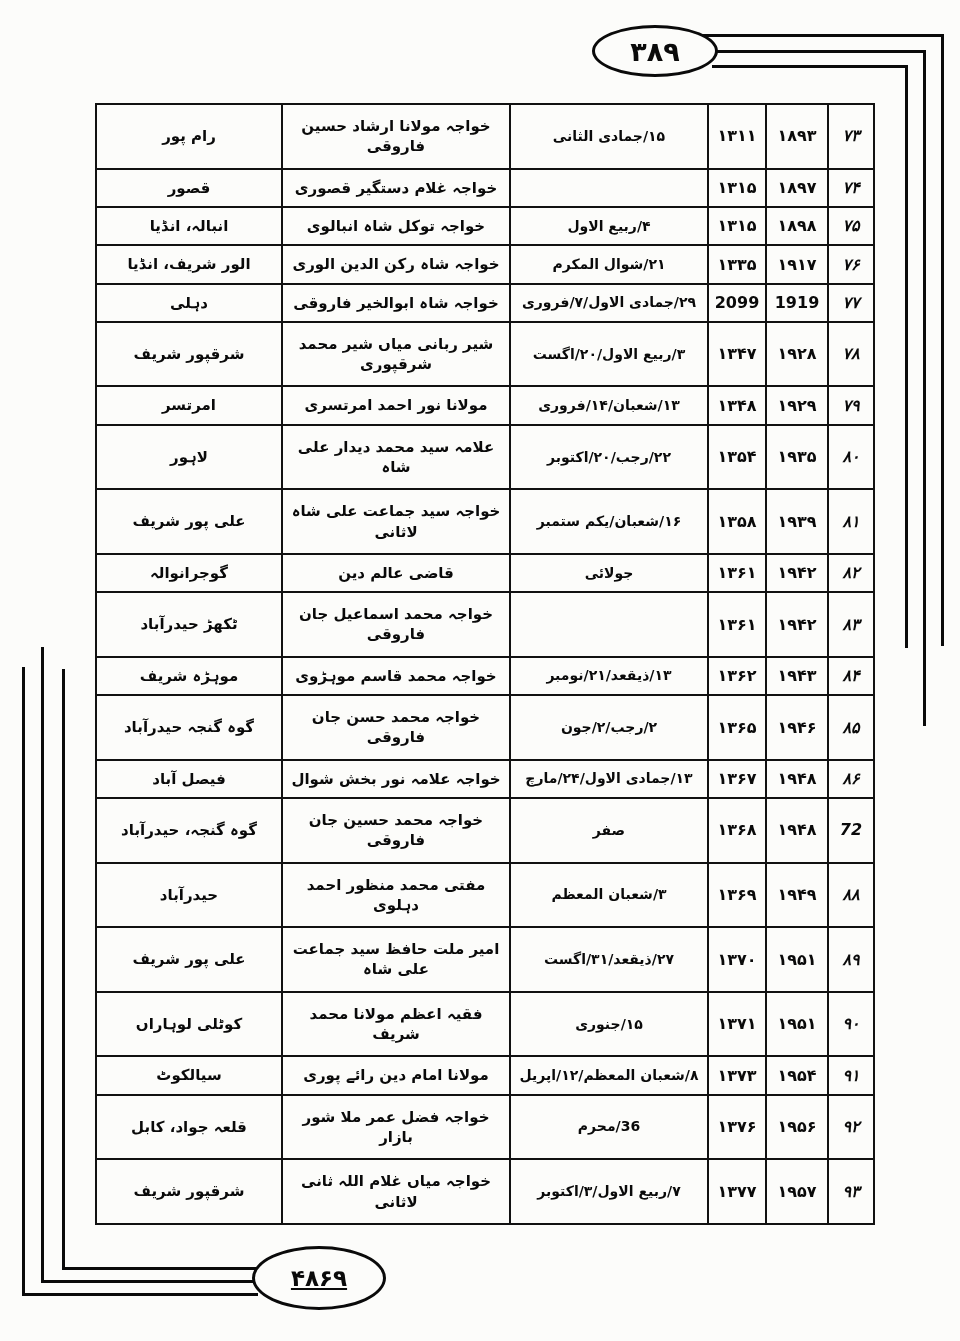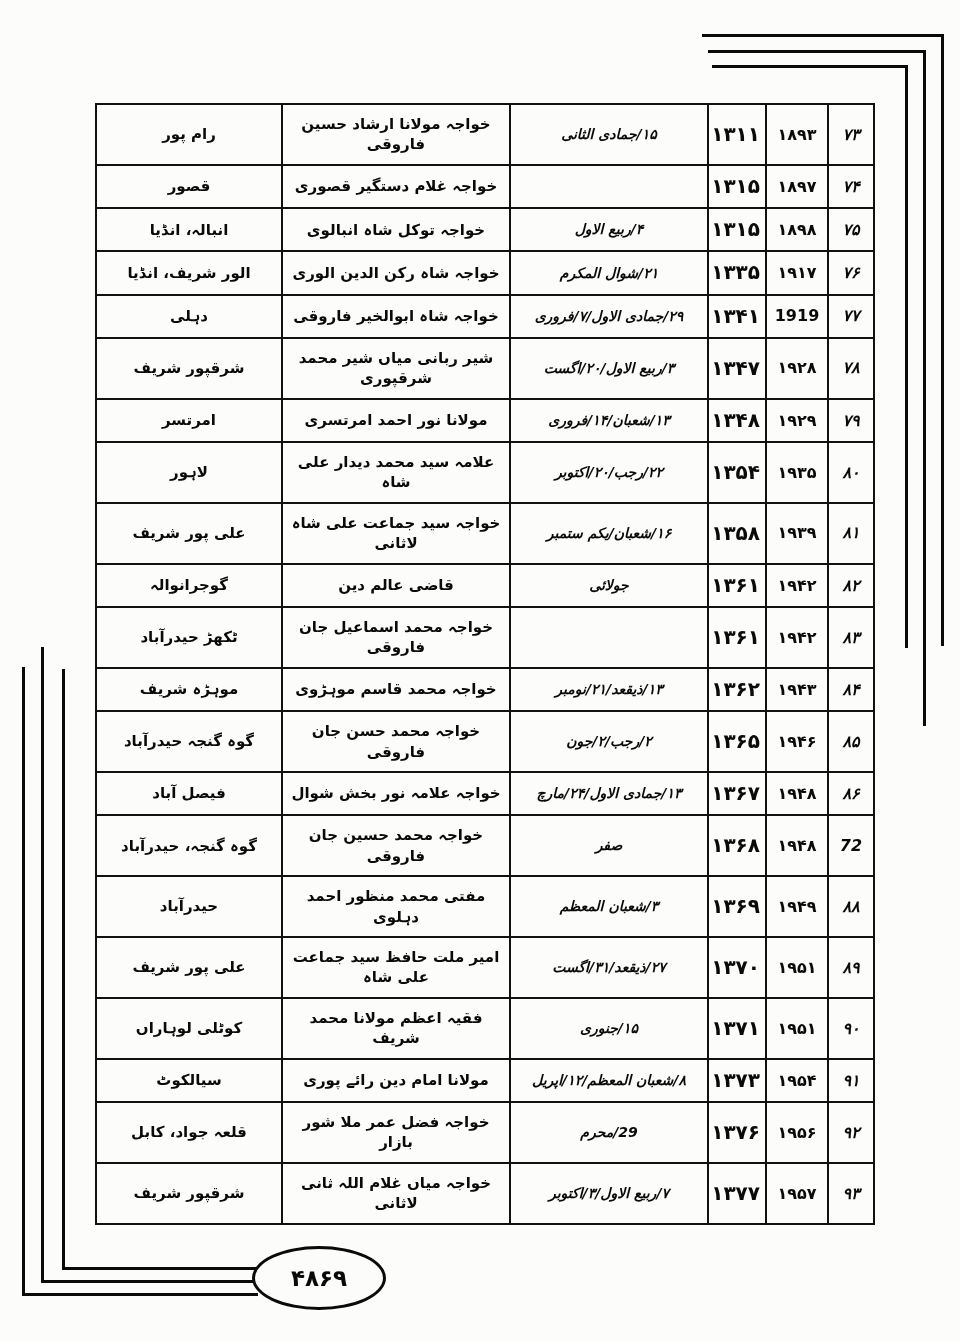--- a/index.html
+++ b/index.html
@@ -30,21 +30,21 @@
   .oval {
     position:absolute;
     border:3px solid #0a0a0a;
     border-radius:50%;
     background:#fcfcfa;
     display:flex; align-items:center; justify-content:center;
     font-weight:700;
     z-index:3;
   }
   .oval-top    { left:592px; top:25px;  width:126px; height:52px; font-size:27px; }
-  .oval-bottom { left:252px; top:1246px; width:134px; height:64px; font-size:23px; }
+  .oval-bottom { left:252px; top:1246px; width:134px; height:64px; font-size:23px;text-decoration:underline; }
 
   
   table.records {
     position:absolute;
     left:95px; top:103px;
     width:778px; height:1122px;
     border-collapse:collapse;
     direction:rtl;
     table-layout:fixed;
     background:#fcfcfa;
@@ -60,34 +60,37 @@
     line-height:1.35;
   }
   col.c-serial  { width:46px; }
   col.c-year-ad { width:62px; }
   col.c-year-ah { width:58px; }
   col.c-date    { width:198px; }
   col.c-name    { width:228px; }
   col.c-place   { width:186px; }
   td.col-serial  { font-size:16px;font-style:italic; }
   td.col-year_ad { font-size:16px; }
-  td.col-year_ah { font-size:20px; }
-  td.col-date    { font-size:14px;font-style:italic; }
+  td.col-year_ah { font-size:16px; }
+  td.col-date    { font-size:14px; }
   td.col-name    { font-size:15px;margin-top:43px; }
   td.col-place   { font-size:15px; }
 </style>
 </head>
 <body>
 
 <div class="page">
 
   <div class="line-tr tr-outer"></div>
   <div class="line-tr tr-middle"></div>
   <div class="line-tr tr-inner"></div>
 
+  <div class="oval oval-top">
+    <span>۳۸۹</span>
+  </div>
 
   <table class="records" lang="ur" dir="rtl">
     <colgroup>
       <col class="c-serial">
       <col class="c-year-ad">
       <col class="c-year-ah">
       <col class="c-date">
       <col class="c-name">
       <col class="c-place">
     </colgroup>
@@ -120,21 +123,21 @@
           <td class="col-serial">۷۶</td>
           <td class="col-year_ad">۱۹۱۷</td>
           <td class="col-year_ah">۱۳۳۵</td>
           <td class="col-date">۲۱/شوال المکرم</td>
           <td class="col-name">خواجہ شاہ رکن الدین الوری</td>
           <td class="col-place">الور شریف، انڈیا</td>
         </tr>
         <tr>
           <td class="col-serial">۷۷</td>
           <td class="col-year_ad">1919</td>
-          <td class="col-year_ah">۱۳۴۱</td>
+          <td class="col-year_ah">2099</td>
           <td class="col-date">۲۹/جمادی الاول/۷/فروری</td>
           <td class="col-name">خواجہ شاہ ابوالخیر فاروقی</td>
           <td class="col-place">دہلی</td>
         </tr>
         <tr>
           <td class="col-serial">۷۸</td>
           <td class="col-year_ad">۱۹۲۸</td>
           <td class="col-year_ah">۱۳۴۷</td>
           <td class="col-date">۳/ربیع الاول/۲۰/اگست</td>
           <td class="col-name">شیر ربانی میاں شیر محمد شرقپوری</td>
@@ -241,21 +244,21 @@
           <td class="col-year_ad">۱۹۵۴</td>
           <td class="col-year_ah">۱۳۷۳</td>
           <td class="col-date">۸/شعبان المعظم/۱۲/اپریل</td>
           <td class="col-name">مولانا امام دین رائے پوری</td>
           <td class="col-place">سیالکوٹ</td>
         </tr>
         <tr>
           <td class="col-serial">۹۲</td>
           <td class="col-year_ad">۱۹۵۶</td>
           <td class="col-year_ah">۱۳۷۶</td>
-          <td class="col-date">29/محرم</td>
+          <td class="col-date">36/محرم</td>
           <td class="col-name">خواجہ فضل عمر ملا شور بازار</td>
           <td class="col-place">قلعہ جواد، کابل</td>
         </tr>
         <tr>
           <td class="col-serial">۹۳</td>
           <td class="col-year_ad">۱۹۵۷</td>
           <td class="col-year_ah">۱۳۷۷</td>
           <td class="col-date">۷/ربیع الاول/۳/اکتوبر</td>
           <td class="col-name">خواجہ میاں غلام اللہ ثانی لاثانی</td>
           <td class="col-place">شرقپور شریف</td>

